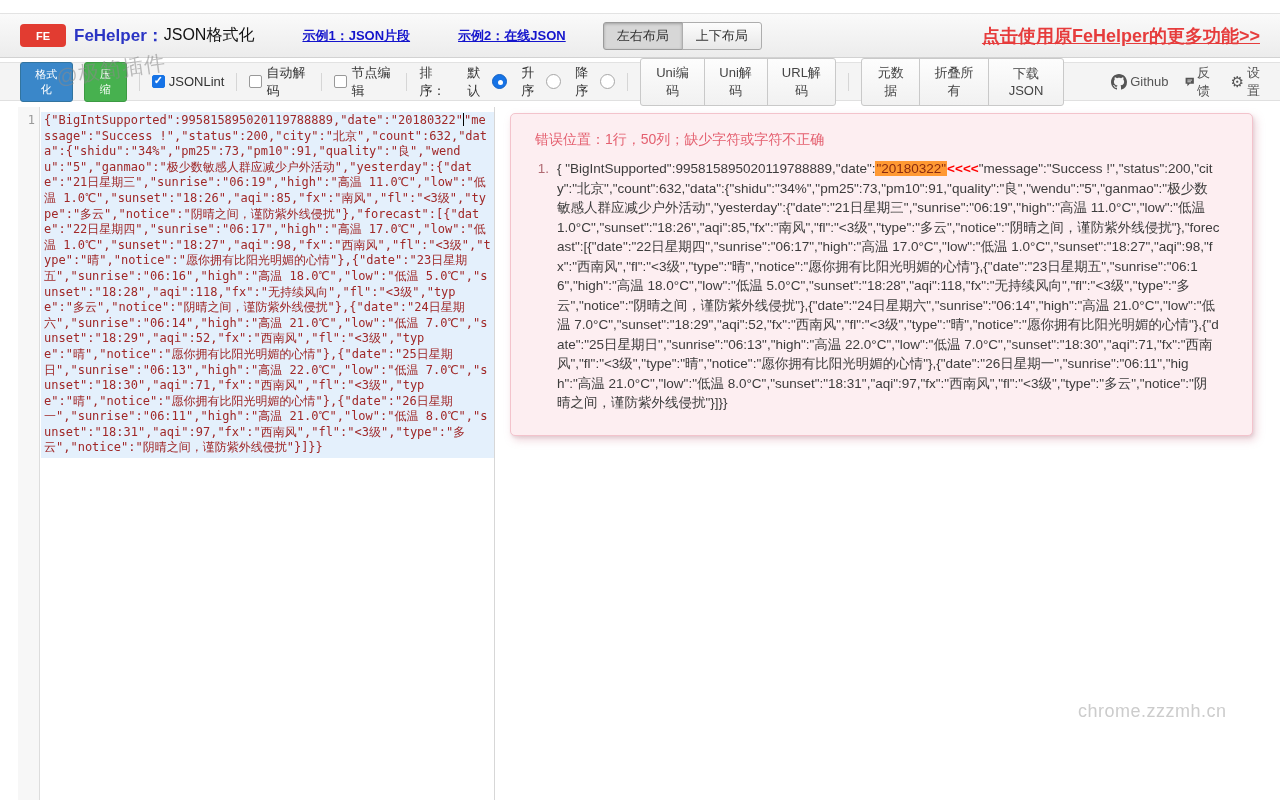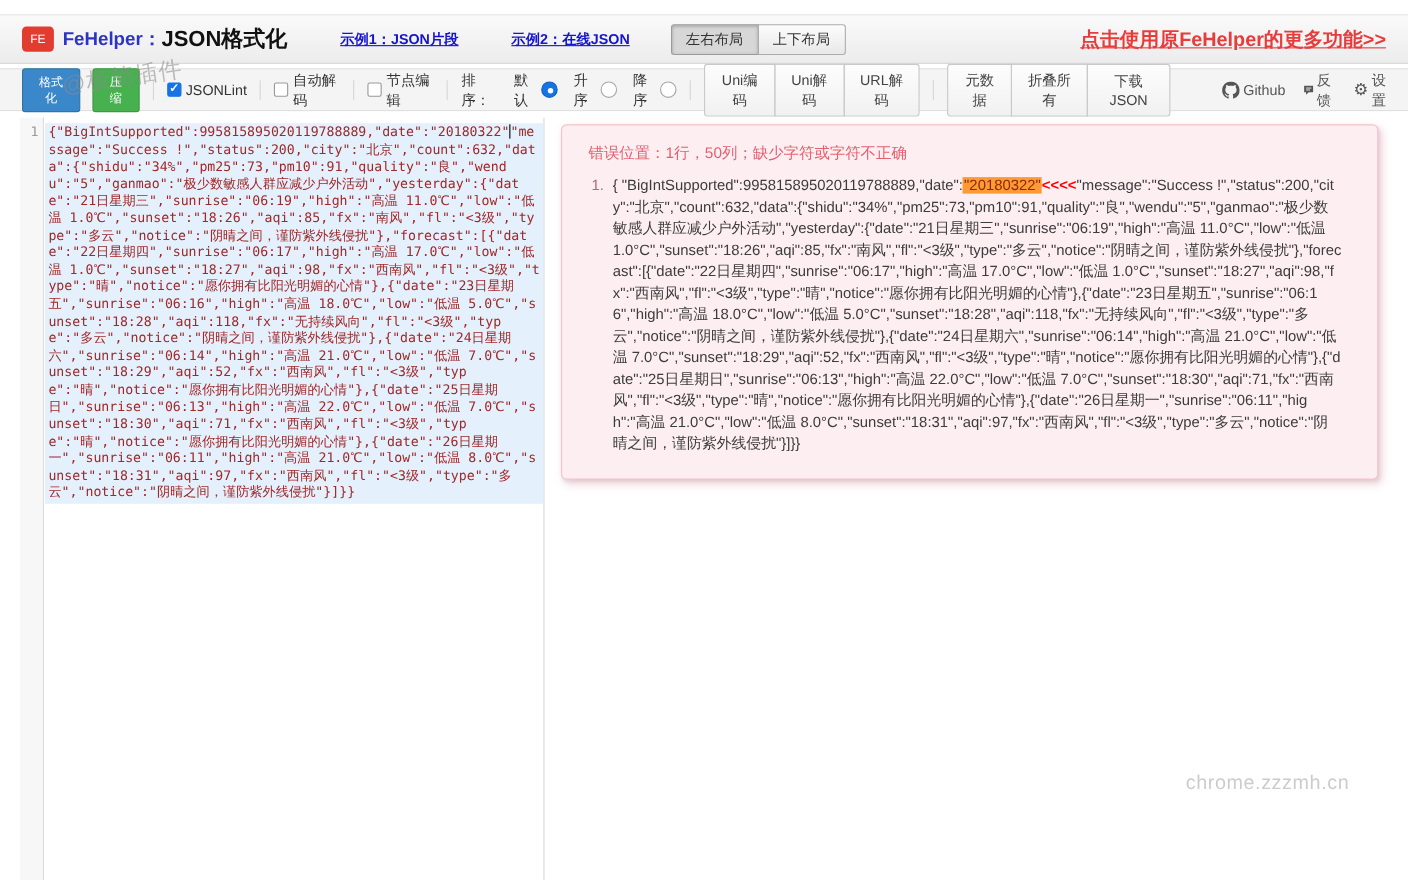--- a/index.html
+++ b/index.html
@@ -11,26 +11,26 @@
   a { text-decoration:underline; cursor:pointer; }
 
   
   .header {
     position:absolute; top:13px; left:0; right:0; height:45px;
     background:linear-gradient(#fafafa,#ececec);
     border-top:1px solid #e3e3e3; border-bottom:1px solid #d2d2d2;
     display:flex; align-items:center; padding:0 20px;
   }
   .logo {
-    width:29px; height:23px; border-radius:4px; background:#e23c31;
-    color:#fff; font-weight:normal; font-size:11px;
+    width:46px; height:23px; border-radius:4px; background:#e23c31;
+    color:#fff; font-weight:bold; font-size:11px;
     display:flex; align-items:center; justify-content:center; flex:none;
   }
   .app-name { margin-left:8px; font-size:17px; font-weight:bold; color:#2b35c4; }
-  .page-title { font-size:20px; font-weight:bold; color:#111; }
+  .page-title { font-size:16px; font-weight:normal; color:#111; }
   .ex-link { margin-left:48px; font-size:13px; font-weight:bold; color:#1414cc; }
   .layout-group { display:inline-flex; margin-left:38px; }
   .layout-group button {
     font-family:inherit; font-size:13px; color:#333; cursor:pointer;
     border:1px solid #adadad; background:linear-gradient(#fcfcfc,#e8e8e8);
     padding:4px 13px; margin-left:-1px;
   }
   .layout-group button:first-child { border-radius:3px 0 0 3px; }
   .layout-group button:last-child  { border-radius:0 3px 3px 0; }
   .layout-group button.active {

